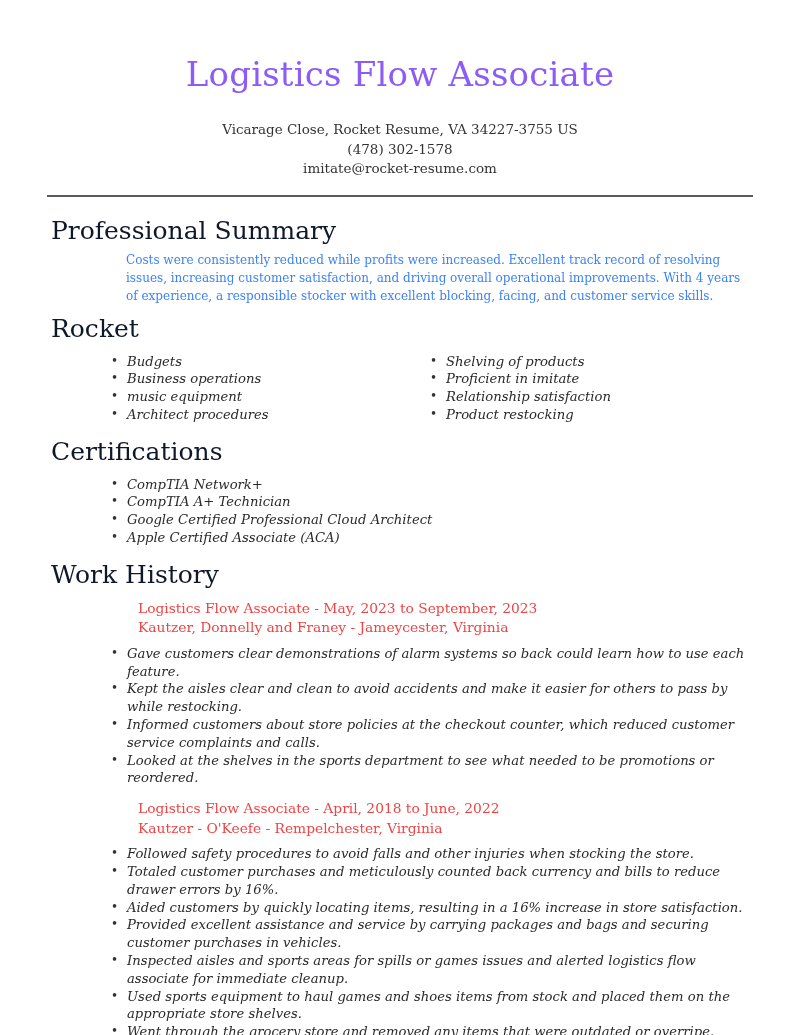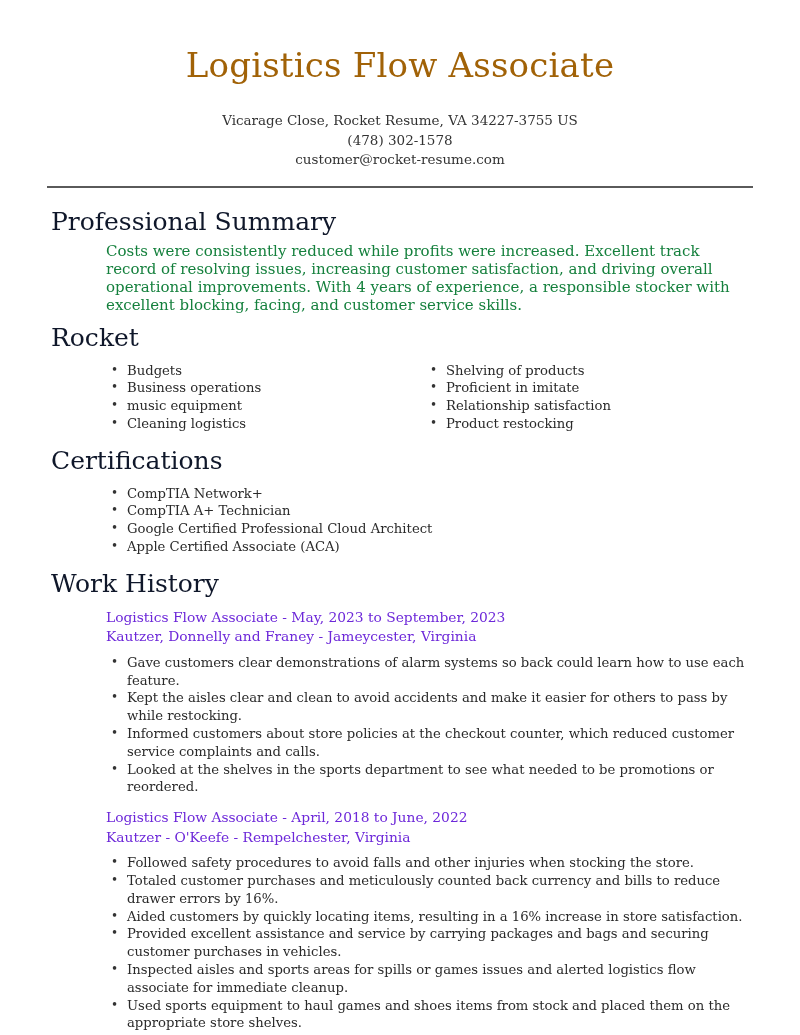--- a/index.html
+++ b/index.html
@@ -3,67 +3,67 @@
 <meta charset="utf-8">
 <style>
   html, body { margin:0; padding:0; background:#ffffff; }
   body {
     width:800px; height:1035px; overflow:hidden;
     font-family: "DejaVu Serif", "Liberation Serif", serif;
     color:#222;
   }
   .page { position:relative; width:800px; }
   .header { text-align:center; padding-top:40px; }
-  .name { font-size:34px; font-weight:normal; color:#a16207; margin:3px; line-height:44px; letter-spacing:0.2px; }
+  .name { font-size:34px; font-weight:normal; color:#8b5cf6; margin:12px; line-height:44px; letter-spacing:0.2px; }
   .contact { font-size:13.5px; line-height:19.5px; color:#333; margin-top:24px; }
   .contact div { white-space:nowrap; }
   .rule { margin:16px 47px 0 47px; height:0; border-top:2px solid #5a5a5a; }
   h2 { font-weight:normal; font-size:25px; color:#0f172a; margin:4px; padding-left:47px; line-height:32px; }
   .sec { margin-top:18px; }
-  .body { padding-left:106px; padding-right:48px; font-size:15px; line-height:18px; color:#15803d; }
+  .body { padding-left:106px; padding-right:48px; font-size:12px; line-height:18px; color:#3b82f6;margin-left:20px; }
   .summary { margin-top:4px; }
   ul { margin:0; padding:0; list-style:none; }
-  li { position:relative; padding-left:21px; font-size:13.2px; line-height:17.8px; color:#2a2a2a; }
+  li { position:relative; padding-left:21px; font-size:13.2px; line-height:17.8px; color:#2a2a2a;font-style:italic; }
   li::before { content:"\2022"; position:absolute; left:5px; top:0; color:#333; font-size:12px; }
   .skills { display:flex; margin-top:8px; padding-left:106px; }
   .skills ul { width:319px; }
   .certs { margin-top:8px; padding-left:106px; }
   .job { padding-left:106px; padding-right:48px; }
-  .job-title, .job-company { font-size:13.8px; line-height:19.5px; color:#6d28d9; }
+  .job-title, .job-company { font-size:13.8px; line-height:19.5px; color:#ef4444;margin-left:32px; }
   .job ul { margin-top:7px; }
   .job + .job { margin-top:12px; }
   .work { margin-top:8px; }
 </style>
 </head>
 <body>
 
 <div class="page">
   <div class="header">
     <h1 class="name">Logistics Flow Associate</h1>
     <div class="contact">
       <div>Vicarage Close, Rocket Resume, VA 34227-3755 US</div>
       <div>(478) 302-1578</div>
-      <div>customer@rocket-resume.com</div>
+      <div>imitate@rocket-resume.com</div>
     </div>
   </div>
   <div class="rule"></div>
 
   <section class="sec" style="margin-top:18px">
     <h2>Professional Summary</h2>
     <div class="body summary">Costs were consistently reduced while profits were increased. Excellent track record of resolving issues, increasing customer satisfaction, and driving overall operational improvements. With 4 years of experience, a responsible stocker with excellent blocking, facing, and customer service skills.</div>
   </section>
 
   <section class="sec" style="margin-top:8px">
     <h2>Rocket</h2>
     <div class="skills">
       <ul>
         <li>Budgets</li>
         <li>Business operations</li>
         <li>music equipment</li>
-        <li>Cleaning logistics</li>
+        <li>Architect procedures</li>
       </ul>
       <ul>
         <li>Shelving of products</li>
         <li>Proficient in imitate</li>
         <li>Relationship satisfaction</li>
         <li>Product restocking</li>
       </ul>
     </div>
   </section>
 

